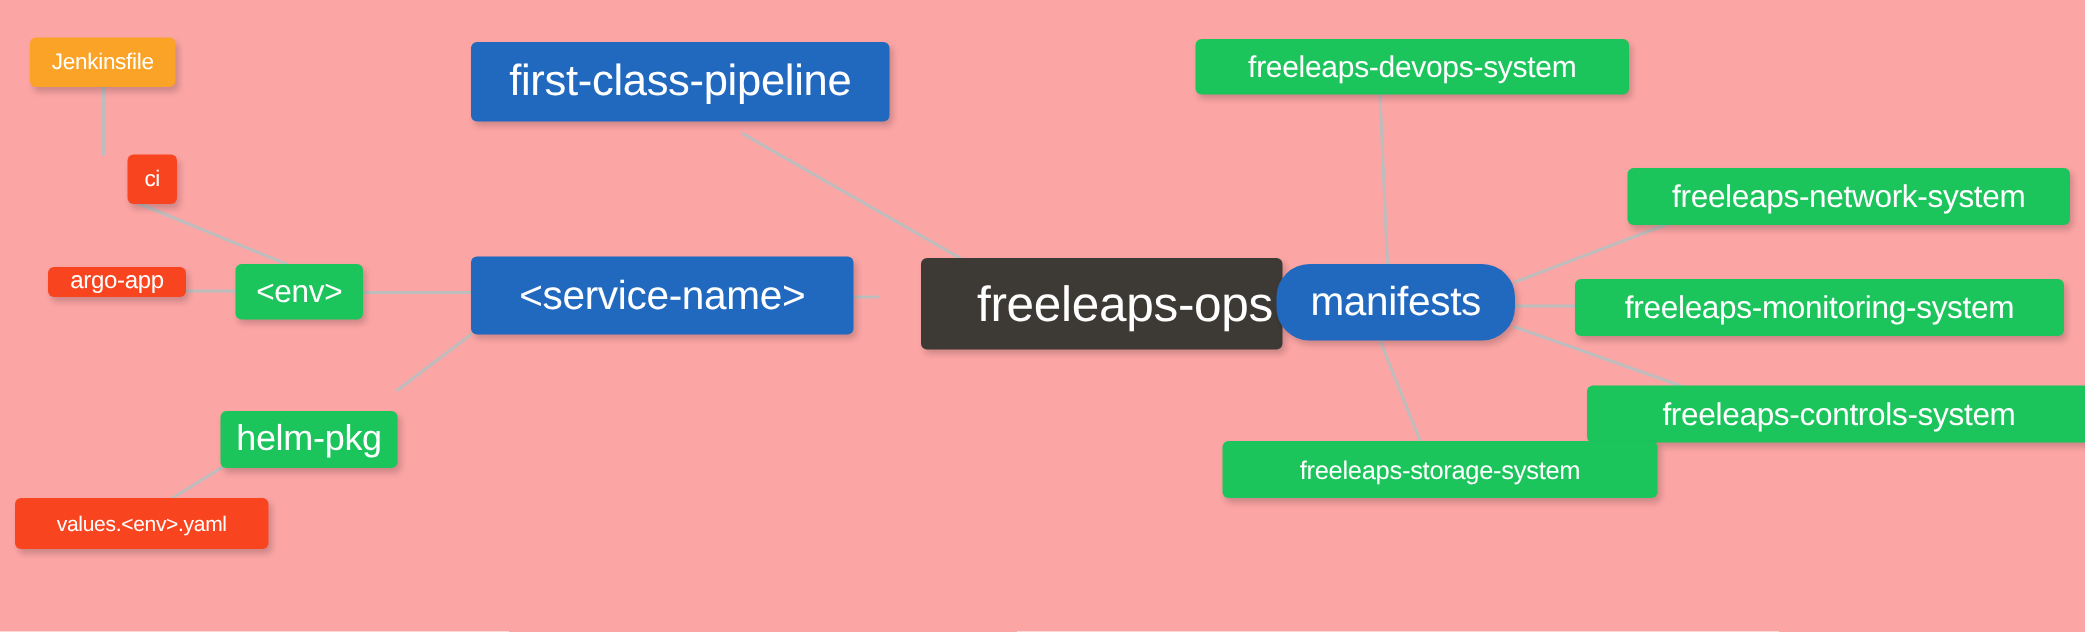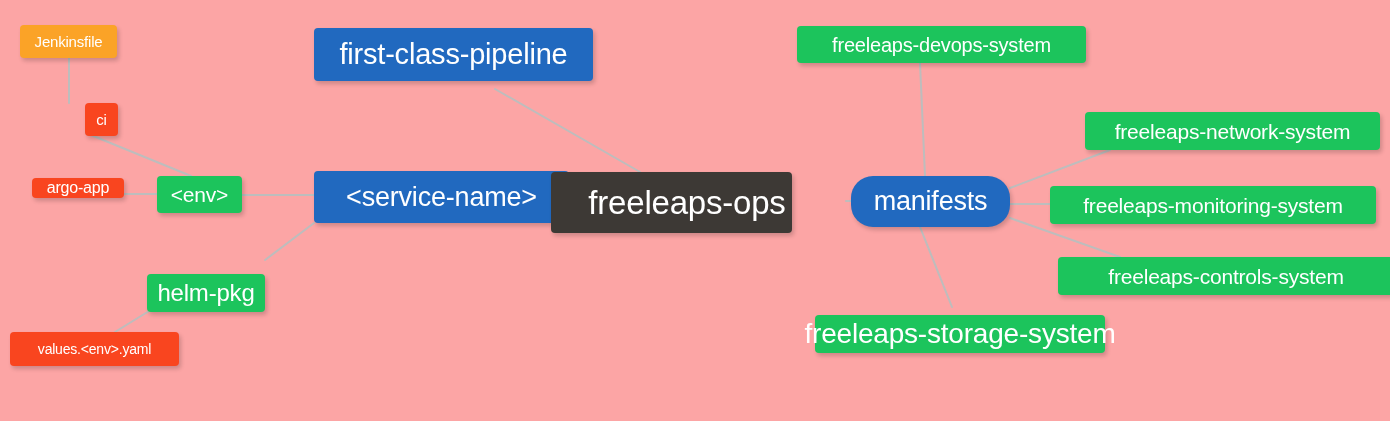--- a/index.html
+++ b/index.html
@@ -68,21 +68,21 @@
     </svg>
   <div id="node-layer">
       <div class="node node-orange" style="left: 20px; top: 25px; width: 97px; height: 33px; font-size: 15px;">Jenkinsfile</div>
       <div class="node node-red" style="left: 53px; top: 103px; width: 33px; height: 33px; font-size: 15px; margin-left: 32px;">ci</div>
       <div class="node node-red" style="left: 32px; top: 178px; width: 92px; height: 20px; font-size: 16px;">argo-app</div>
       <div class="node node-green" style="left: 157px; top: 176px; width: 85px; height: 37px; font-size: 21px; text-align: right;">&lt;env&gt;</div>
       <div class="node node-green" style="left: 147px; top: 274px; width: 118px; height: 38px; font-size: 24px;">helm-pkg</div>
       <div class="node node-red" style="left: 10px; top: 332px; width: 169px; height: 34px; font-size: 14px;">values.&lt;env&gt;.yaml</div>
       <div class="node node-blue" style="left: 314px; top: 28px; width: 279px; height: 53px; font-size: 29px;">first-class-pipeline</div>
       <div class="node node-blue" style="left: 314px; top: 171px; width: 255px; height: 52px; font-size: 27px;">&lt;service-name&gt;</div>
-      <div class="node node-dark" style="left: 551px; top: 172px; width: 241px; height: 61px; font-size: 33px; padding-left: 31px;">freeleaps-ops</div>
+      <div class="node node-dark" style="left: 614px; top: 172px; width: 241px; height: 61px; font-size: 33px; padding-left: 31px;">freeleaps-ops</div>
       <div class="node node-blue" style="left: 851px; top: 176px; width: 159px; height: 51px; font-size: 27px; border-radius: 22px;">manifests</div>
       <div class="node node-green" style="left: 797px; top: 26px; width: 289px; height: 37px; font-size: 20px; text-align: right;">freeleaps-devops-system</div>
       <div class="node node-green" style="left: 1054px; top: 112px; width: 295px; height: 38px; font-size: 21px; margin-left: 31px;">freeleaps-network-system</div>
       <div class="node node-green" style="left: 1050px; top: 186px; width: 326px; height: 38px; font-size: 21px;">freeleaps-monitoring-system</div>
       <div class="node node-green" style="left: 1058px; top: 257px; width: 336px; height: 38px; font-size: 21px;">freeleaps-controls-system</div>
-      <div class="node node-green" style="left: 815px; top: 315px; width: 290px; height: 38px; font-size: 28px;">freeleaps-storage-system</div>
+      <div class="node node-green" style="left: 815px; top: 294px; width: 290px; height: 38px; font-size: 17px;">freeleaps-storage-system</div>
     </div>
 </div>
 
 </body></html>

